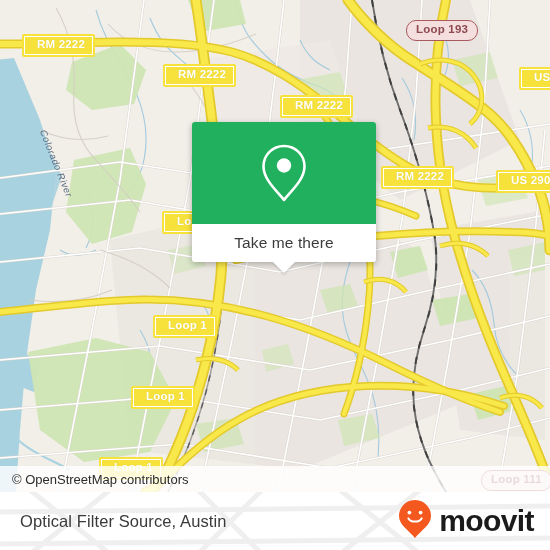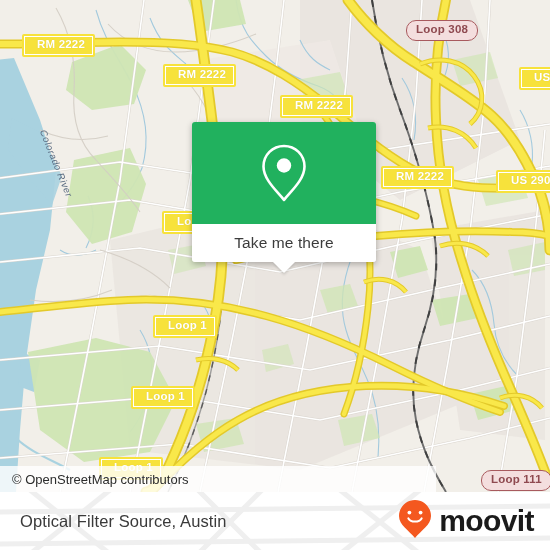--- a/index.html
+++ b/index.html
@@ -114,21 +114,21 @@
     border-right: 11px solid transparent;
     border-top: 11px solid #ffffff;
     filter: drop-shadow(0 2px 1px rgba(0,0,0,0.13));
   }
 
   
   #attribution {
     position: absolute;
     left: 0;
     top: 466px;
-    width: 436px;
+    width: 550px;
     height: 26px;
     background: rgba(255,255,255,0.80);
     display: flex;
     align-items: center;
     z-index: 30;
   }
   #attribution span {
     padding-left: 12px;
     color: #2b2b2b;
     font-size: 13px;
@@ -355,21 +355,21 @@
         </g>
       </g>
     </svg>
 
     <div class="water-label" style="left:48px; top:128px; transform: rotate(68deg); transform-origin: left top;">Colorado River</div>
 
     <div class="shield shield-yellow" style="left:22px;  top:34px;">RM 2222</div>
     <div class="shield shield-yellow" style="left:163px; top:64px;">RM 2222</div>
     <div class="shield shield-yellow" style="left:280px; top:95px;">RM 2222</div>
     <div class="shield shield-yellow" style="left:381px; top:166px;">RM 2222</div>
-    <div class="shield shield-loop" style="left:406px; top:20px;">Loop 308</div>
+    <div class="shield shield-loop" style="left:406px; top:20px;">Loop 193</div>
     <div class="shield shield-yellow" style="left:519px; top:67px;">US 18</div>
     <div class="shield shield-yellow" style="left:496px; top:170px;">US 290</div>
     <div class="shield shield-yellow" style="left:162px; top:211px;">Loop 1</div>
     <div class="shield shield-yellow" style="left:153px; top:315px;">Loop 1</div>
     <div class="shield shield-yellow" style="left:131px; top:386px;">Loop 1</div>
     <div class="shield shield-yellow" style="left:99px;  top:457px;">Loop 1</div>
     <div class="shield shield-loop" style="left:481px; top:470px;">Loop 111</div>
 
     <div id="popup">
       <div id="popup-green">

